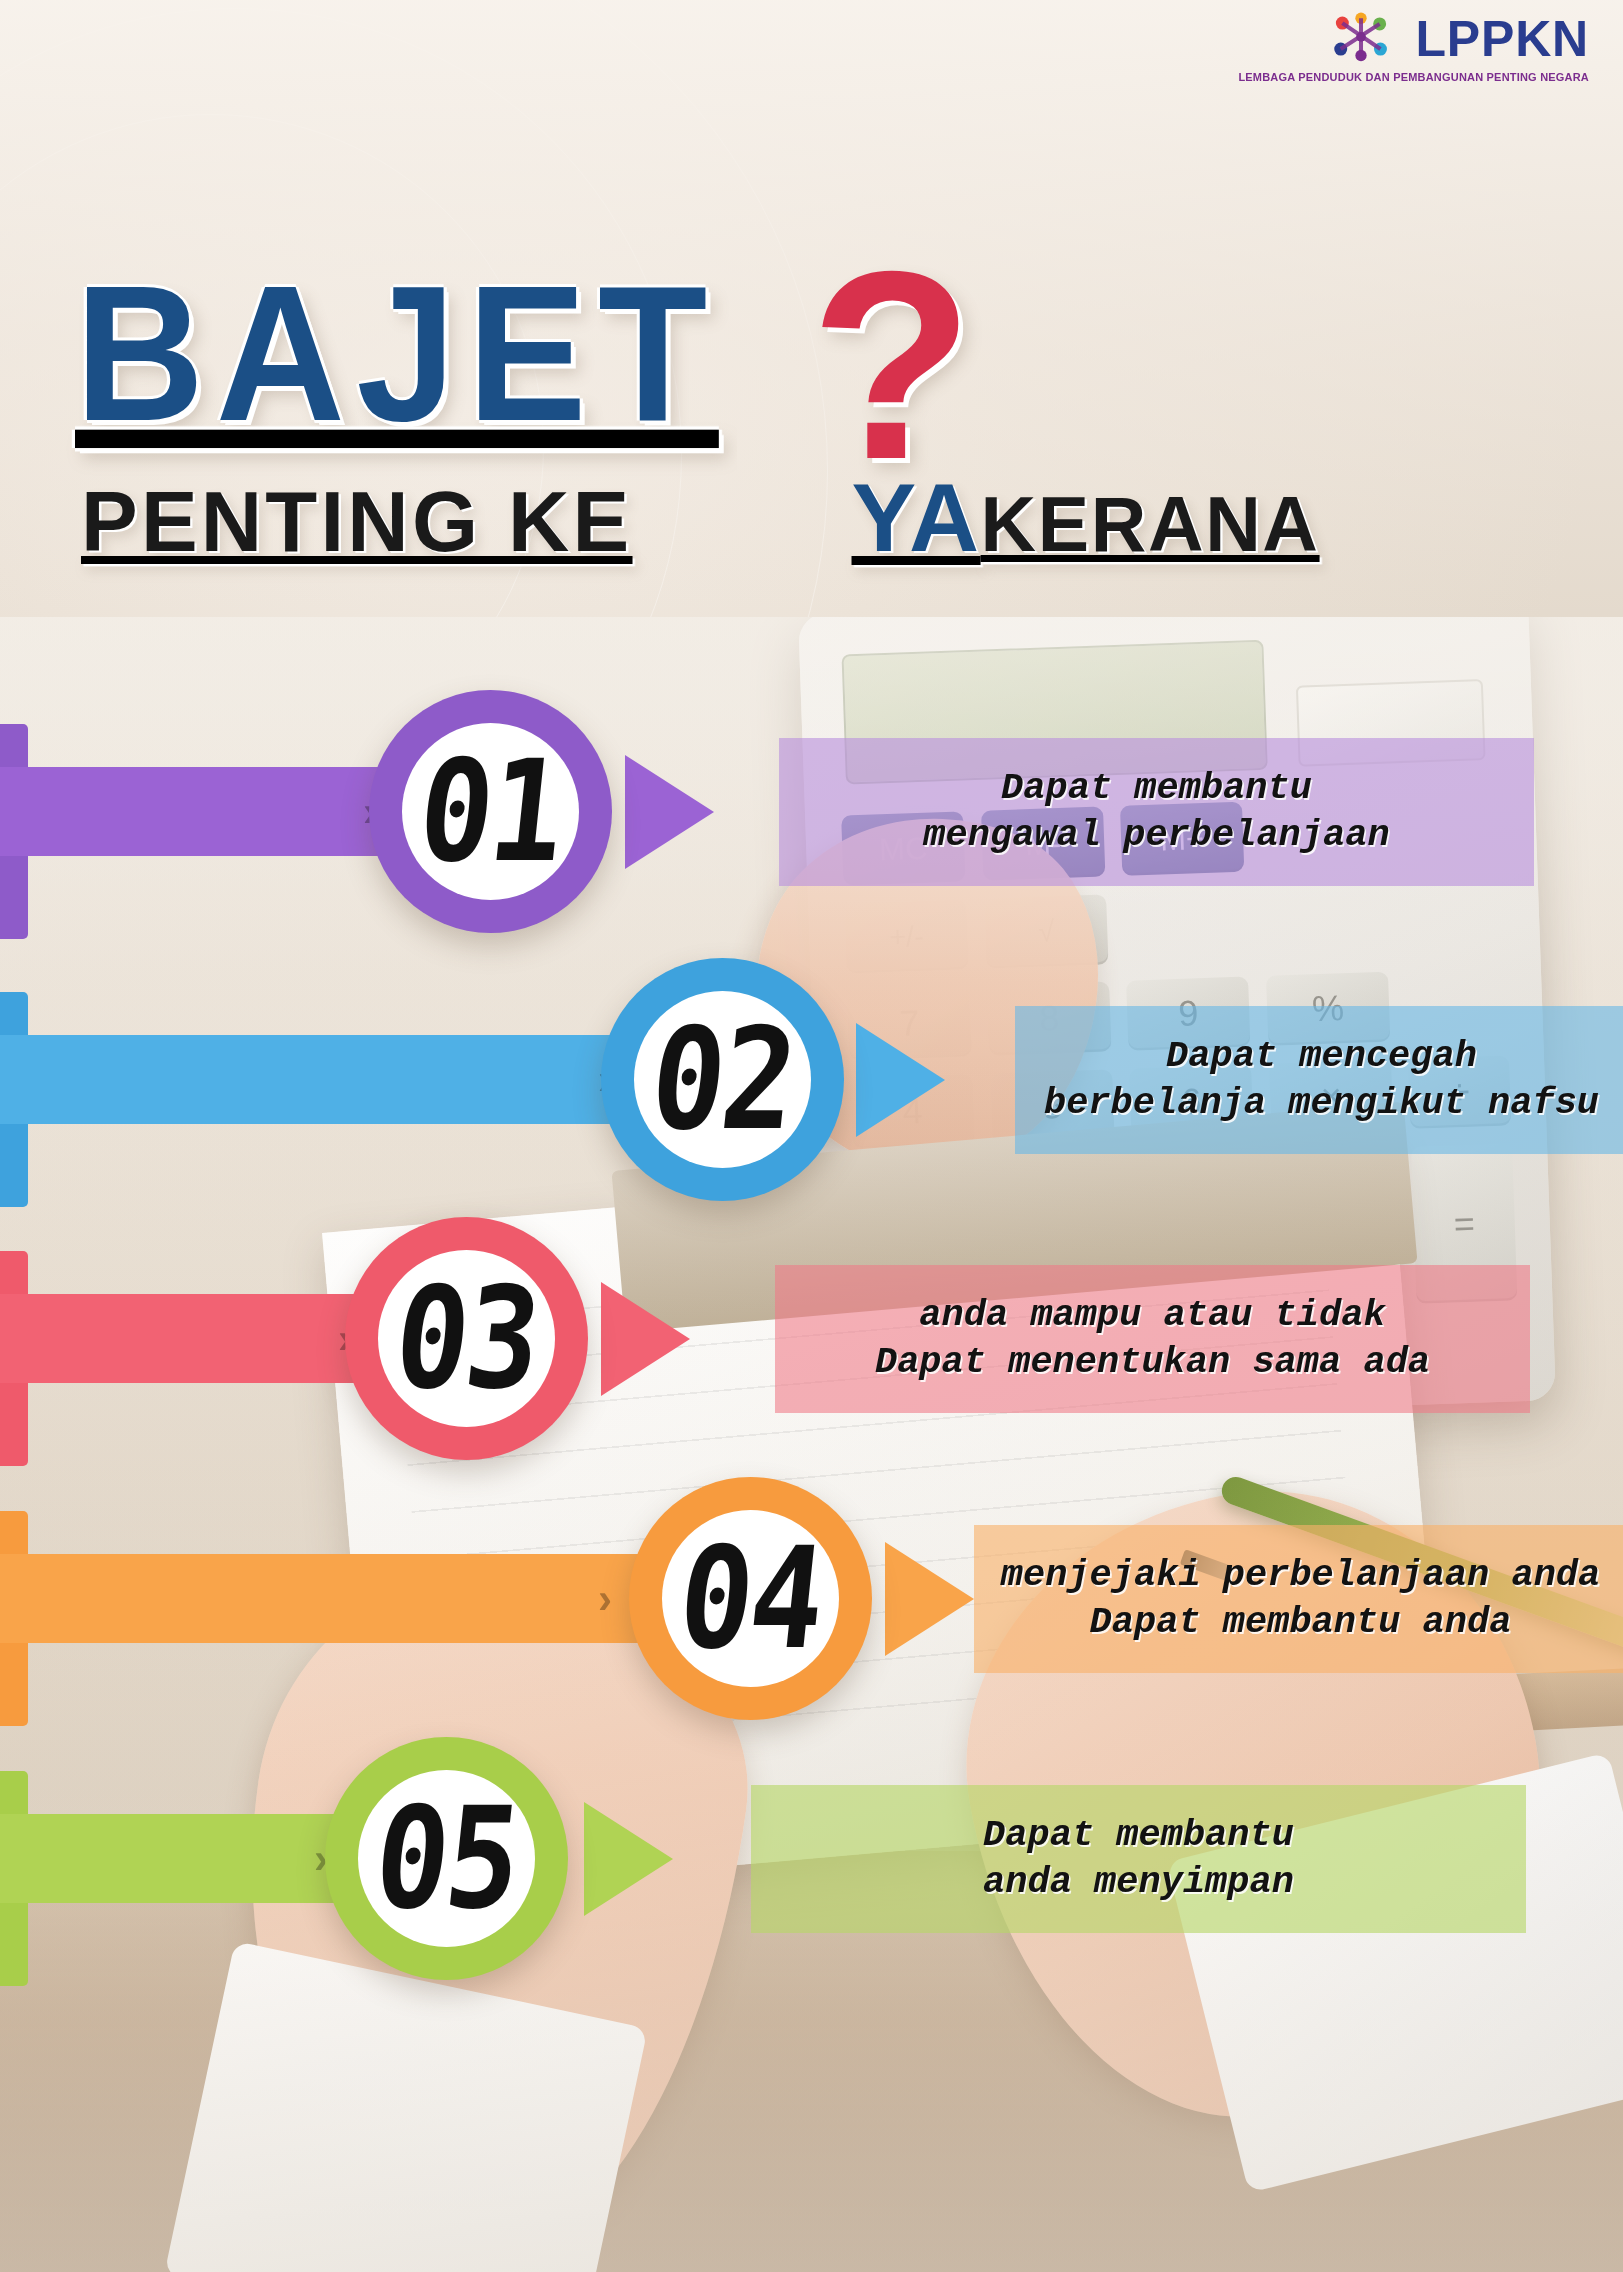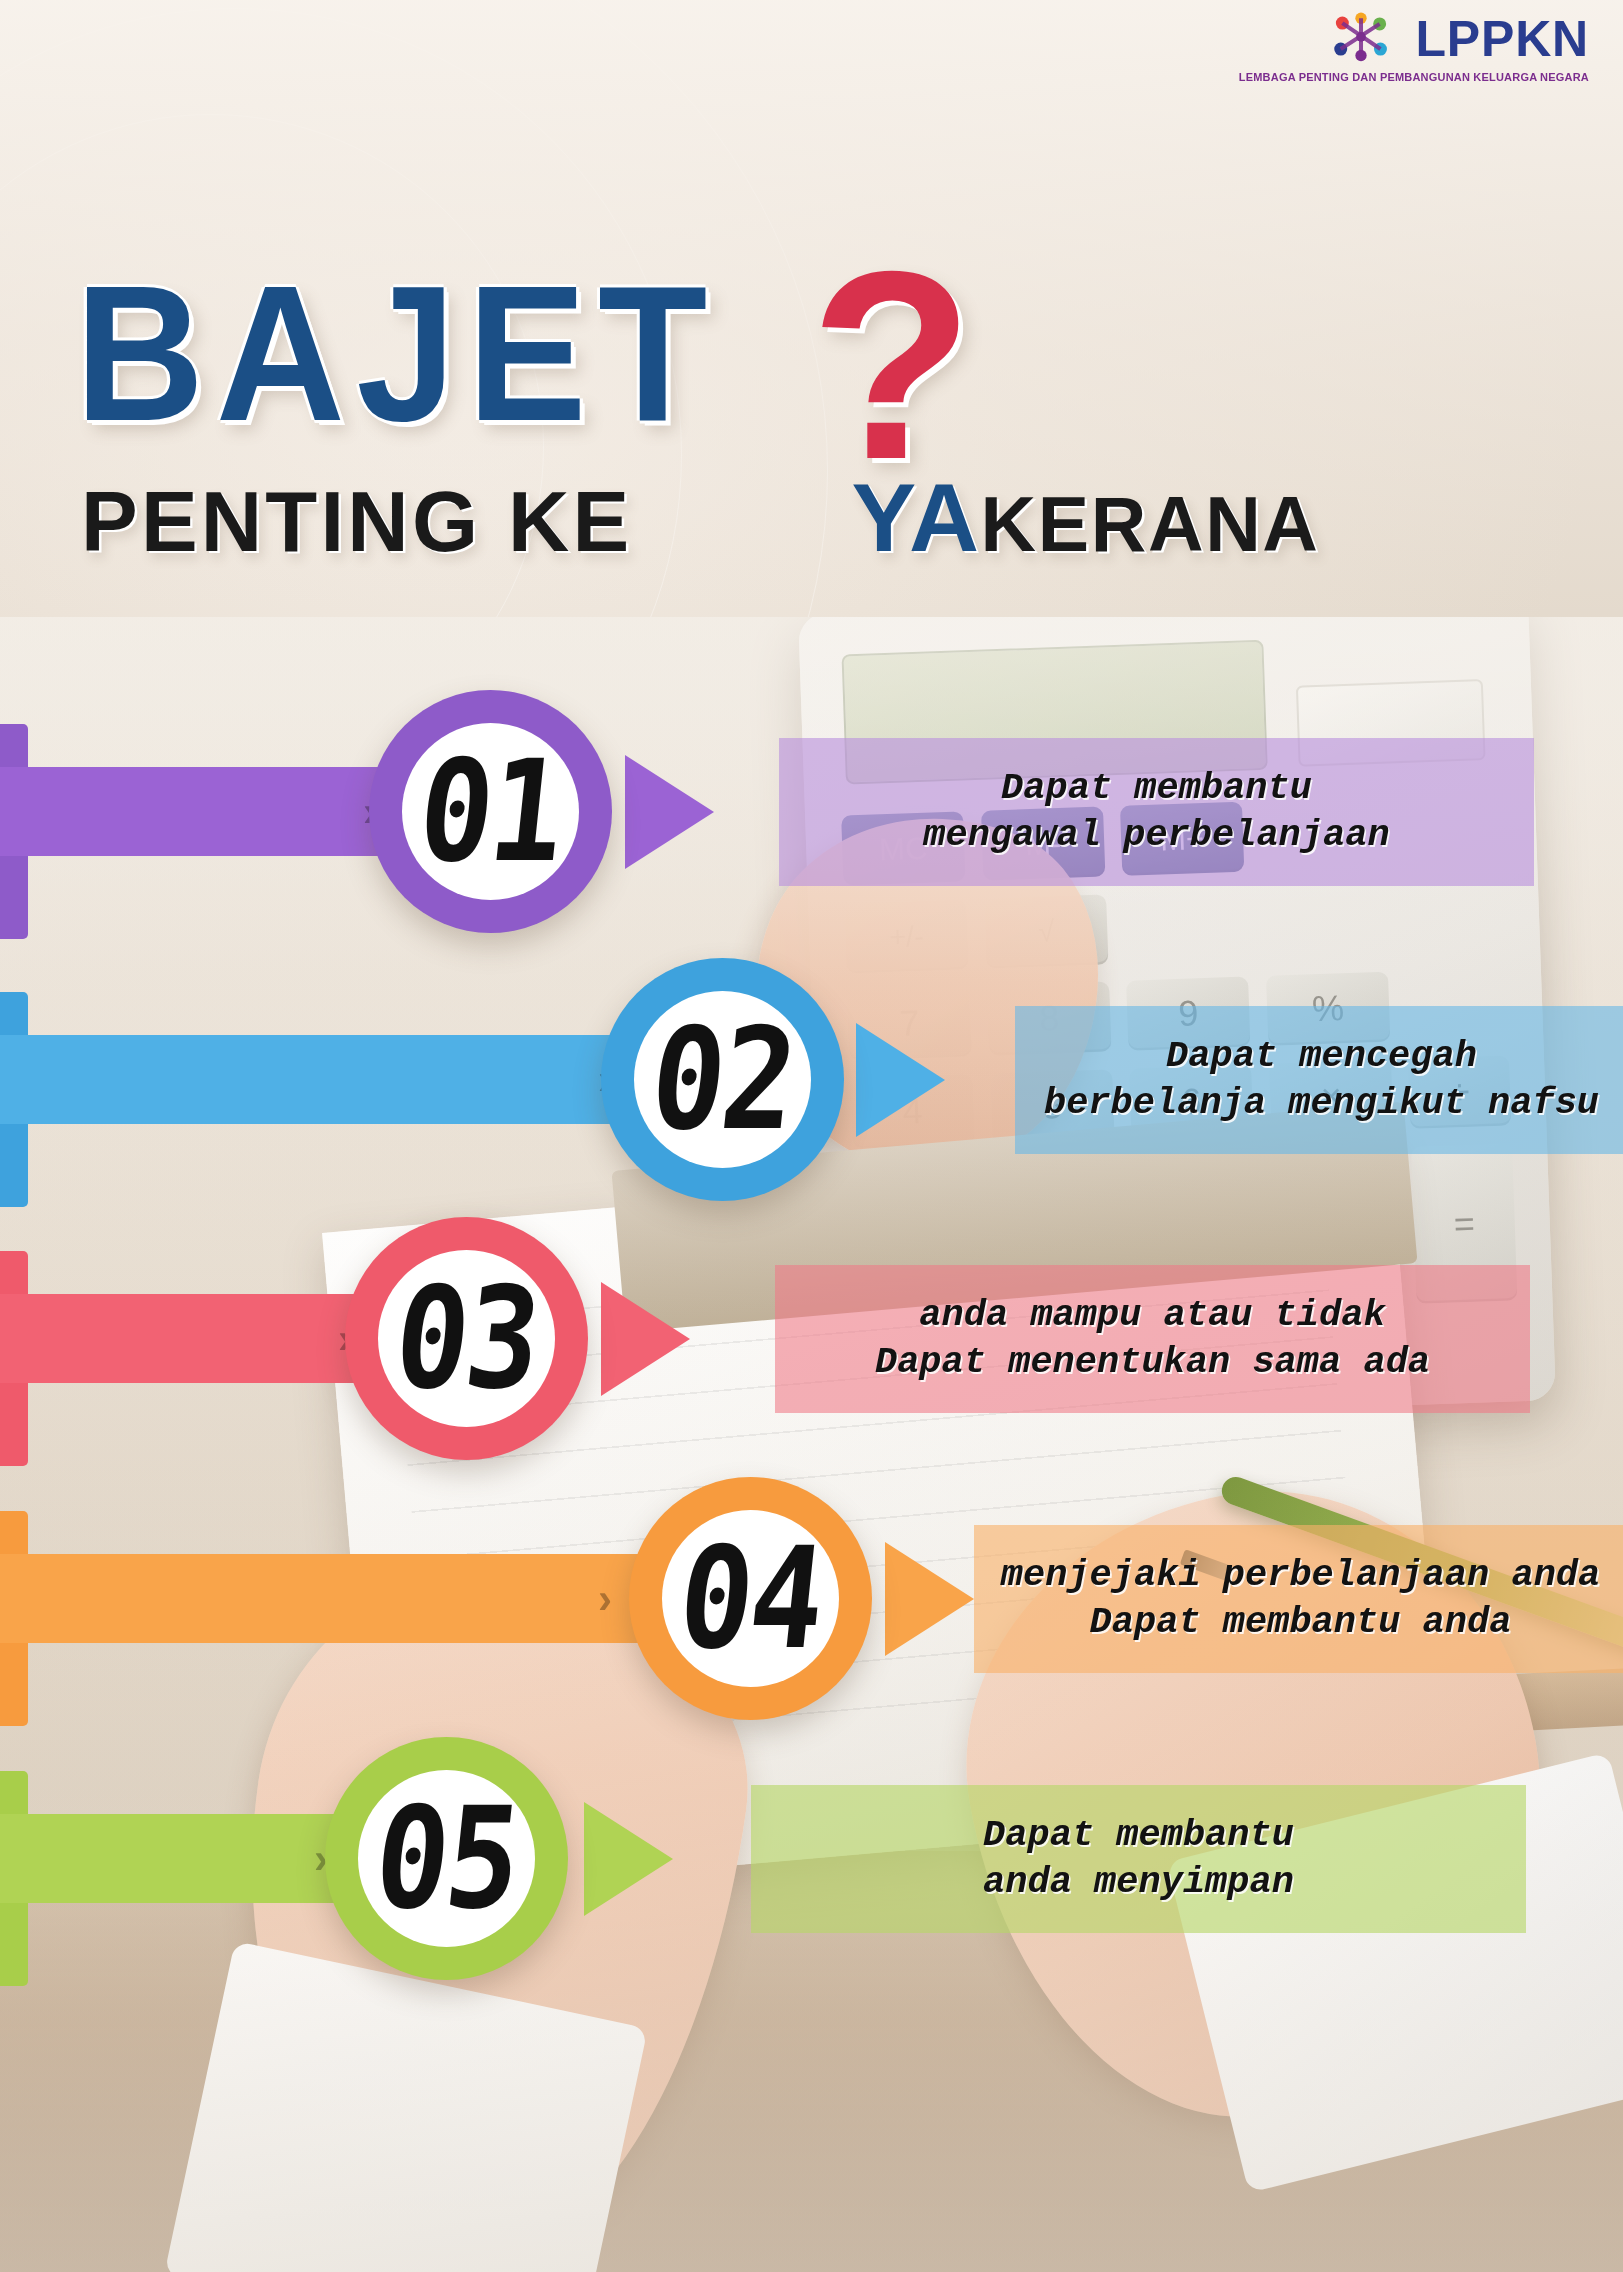--- a/index.html
+++ b/index.html
@@ -191,21 +191,21 @@
     font-family: "Liberation Sans", sans-serif;
   }
   .logo-sub {
     margin-top: 3.2px;
     font-size: 11px; font-weight: 700; letter-spacing: 0.2px;
     color: #7b2d8e;
     font-family: "Liberation Sans", sans-serif;
   }
 
   
-  .headline { position: absolute; left: 0; top: 268px; width: 1623px; z-index: 30; }
+  .headline { position: absolute; left: 0; top: 268px; width: 1623px; z-index: 30; text-decoration: underline; }
   .hl-line1 {
     position: relative;
     margin-left: 75px;
     display: flex; align-items: flex-end;
   }
   .bajet {
     font-size: 179px;
     font-weight: 700;
     letter-spacing: 11.4px;
     color: #1b4f86;
@@ -398,21 +398,21 @@
           <circle cx="60" cy="17" r="8" fill="#6ab04c"></circle>
           <circle cx="12" cy="48" r="8" fill="#2a3d8f"></circle>
           <circle cx="37" cy="56" r="7" fill="#7b2d8e"></circle>
           <circle cx="61" cy="48" r="8" fill="#2ba6d4"></circle>
           <path d="M14 16 L61 48 M60 17 L12 48 M37 10 L37 56" stroke="#7b2d8e" stroke-width="5" fill="none" opacity="0.85"></path>
           <circle cx="37" cy="33" r="6" fill="#7b2d8e"></circle>
         </svg>
       </span>
       <span class="logo-text">LPPKN</span>
     </div>
-    <div class="logo-sub">LEMBAGA PENTING DAN PEMBANGUNAN KELUARGA NEGARA</div>
+    <div class="logo-sub">LEMBAGA PENDUDUK DAN PEMBANGUNAN PENTING NEGARA</div>
   </div>
 
   <div class="headline">
     <div class="hl-line1">
       <span class="bajet">BAJET</span>
       <span class="qmark">?</span>
     </div>
     <div class="hl-line2">
       <span class="penting">PENTING KE</span>
       <span class="ya">YA</span>

